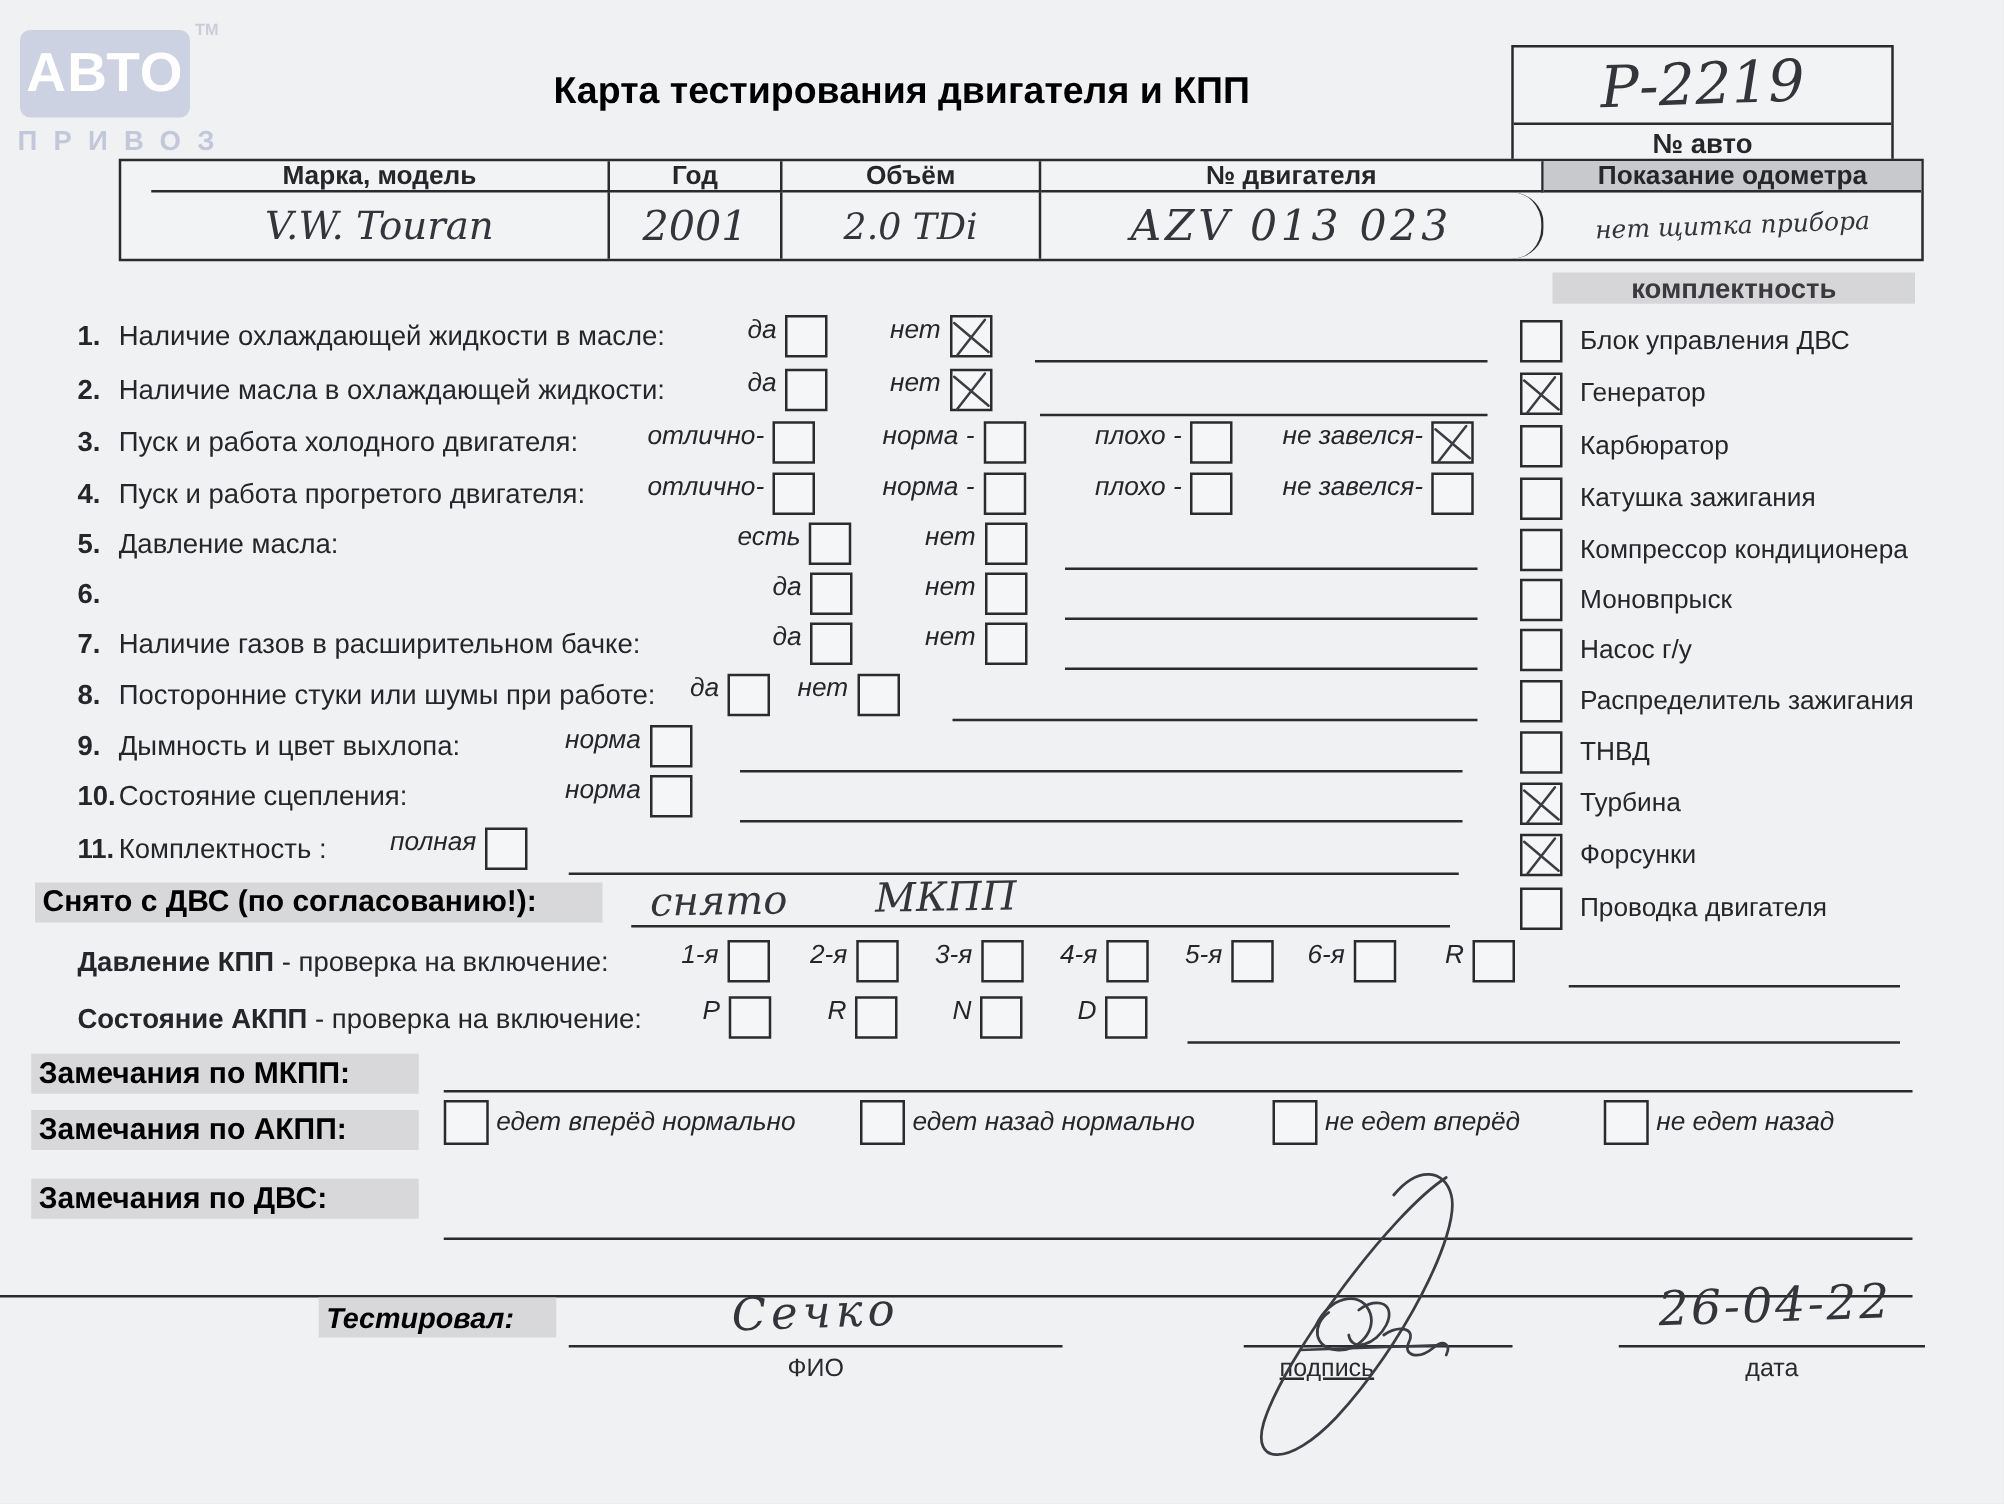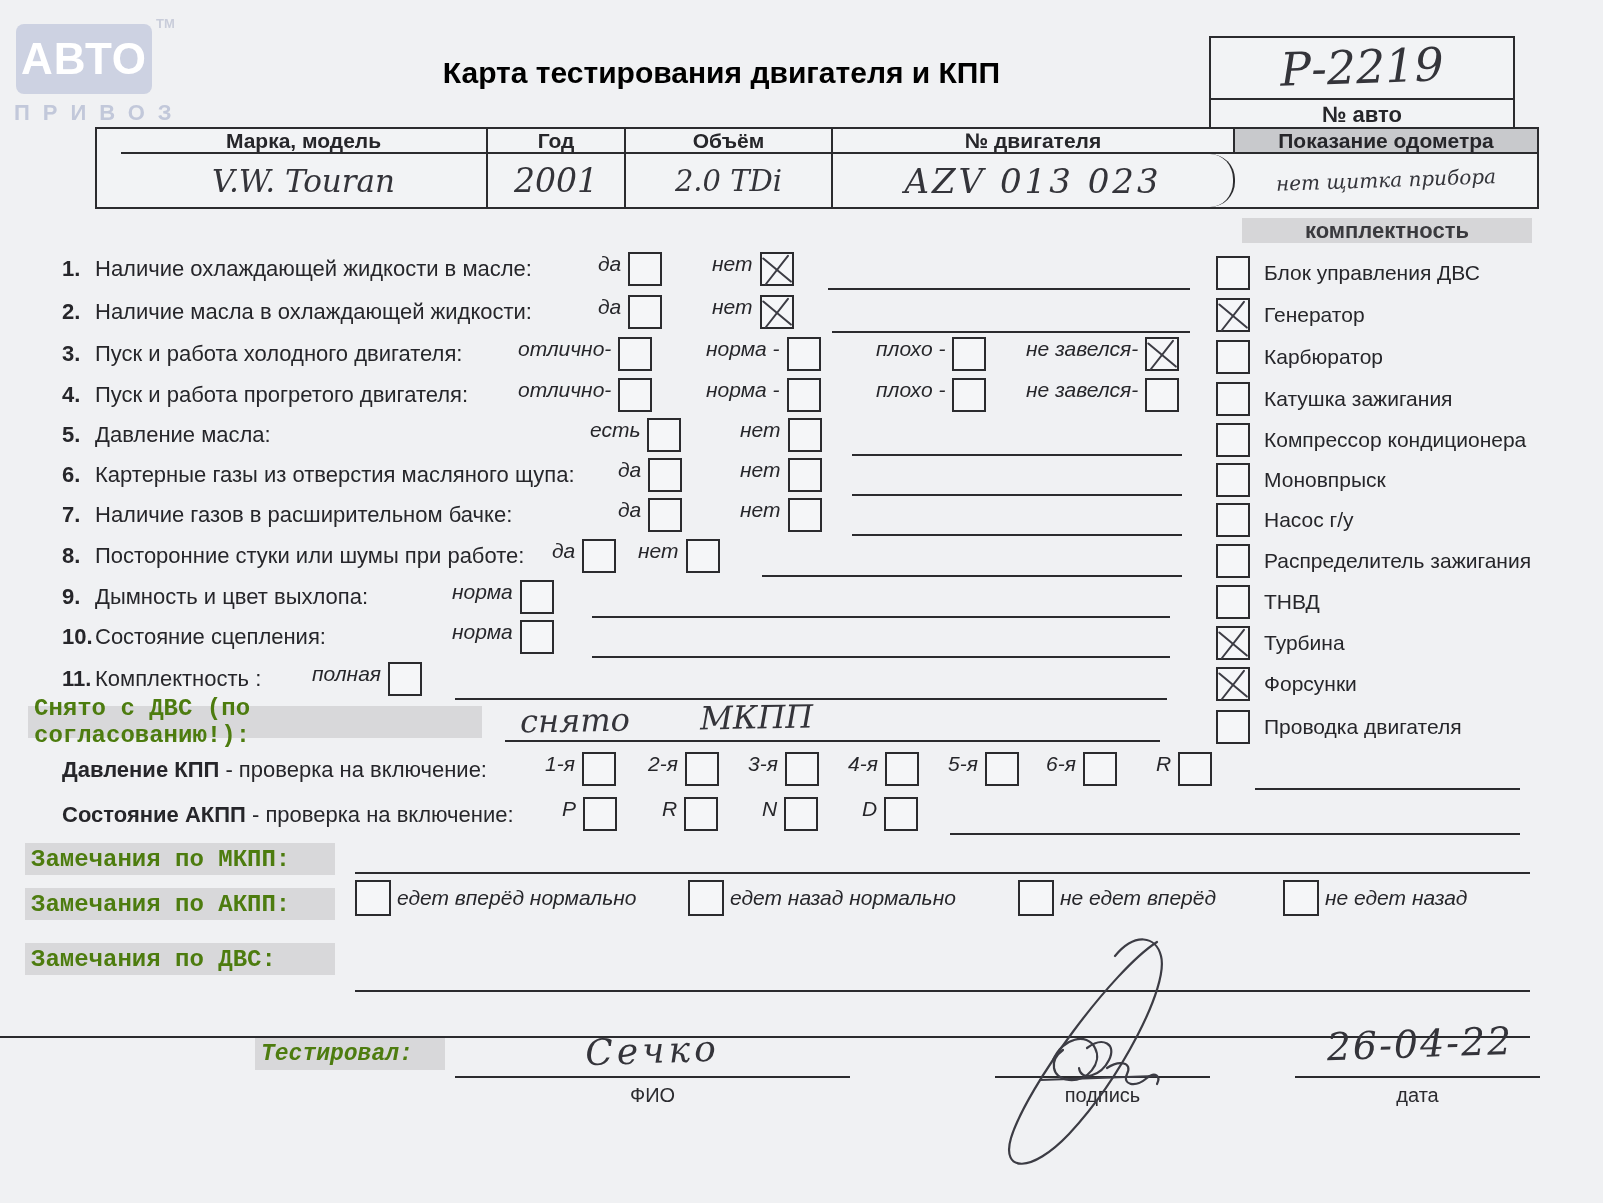--- a/index.html
+++ b/index.html
@@ -26,21 +26,21 @@
   .vtable{position:absolute;left:95px;top:127px;width:1416px;height:78px;border:2.5px solid #2b2b2e;
           display:grid;grid-template-columns:367px 138px 207px 402px 302px;grid-template-rows:25px 53px;background:#f2f3f5;padding-left:24px;}
   .vtable .cell{border-right:2px solid #2b2b2e;border-bottom:2px solid #2b2b2e;
                 display:flex;align-items:center;justify-content:center;overflow:hidden;}
   .vtable .cell:nth-child(5n){border-right:none;}
   .vtable .cell.bottom{border-bottom:none;}
   .vtable .head{font-weight:bold;font-size:21px;}
   .odo-head{background:#c8c9cc;}
   
   .band{position:absolute;background:#d8d8da;display:flex;align-items:center;padding:0 6px;
-        font-weight:bold;color:#4d7c0f;font-family:Liberation Mono, monospace;}
+        font-weight:bold;color:#000000;}
   
   .kompl-header{position:absolute;left:1242px;top:218px;width:290px;height:25px;background:#d6d6d8;
                 text-align:center;font-weight:bold;font-size:22px;color:#3a3a3e;line-height:25px;}
   .krow{position:absolute;left:1216px;display:flex;align-items:center;gap:14px;height:34px;}
   .klabel{font-size:21px;white-space:nowrap;}
   
   .cb{position:relative;flex:0 0 auto;width:30px;height:30px;border:2.5px solid #2b2b2e;background:#f5f6f8;}
   .cb.checked::before,.cb.checked::after{content:"";position:absolute;left:-4px;right:-4px;top:50%;
         height:2.3px;background:#3c3c44;border-radius:2px;}
   .cb.checked::before{transform:rotate(40deg);}
@@ -219,21 +219,20 @@
         <span class="cb"></span>
       </span>
     <span class="opt" style="left:740px">
         <i class="ol">нет</i>
         <span class="cb"></span>
       </span>
     <span class="wline" style="left:852px;width:330px"></span>
   </div>
   <div class="qrow" style="top:458px">
     <span class="qnum">6.</span>
-    <span class="qlabel">Картерные газы из отверстия масляного щупа:</span>
     <span class="opt" style="left:618px">
         <i class="ol">да</i>
         <span class="cb"></span>
       </span>
     <span class="opt" style="left:740px">
         <i class="ol">нет</i>
         <span class="cb"></span>
       </span>
     <span class="wline" style="left:852px;width:330px"></span>
   </div>
@@ -373,21 +372,21 @@
   <div class="band" style="left:25px;top:943px;width:298px;height:32px;font-size:24px;">Замечания по ДВС:</div>
   <span class="remark-line" style="left:355px;top:990px;width:1175px;"></span>
   <span class="remark-line" style="left:0;top:1036px;width:1530px;"></span>
 
   <div class="band" style="left:255px;top:1038px;width:178px;height:32px;font-size:23px;font-style:italic;">Тестировал:</div>
   <div class="hw" style="position:absolute;left:455px;top:1030px;width:395px;text-align:center;font-size:36px;letter-spacing:4px;transform:rotate(-2deg);">Сечко</div>
   <span class="remark-line" style="left:455px;top:1076px;width:395px;"></span>
   <div class="caption" style="left:455px;top:1084px;width:395px;">ФИО</div>
 
   <span class="remark-line" style="left:995px;top:1076px;width:215px;"></span>
-  <div class="caption" style="left:995px;top:1084px;width:215px;">подпись</div>
+  <div class="caption" style="left:954px;top:1084px;width:215px;text-decoration:underline;">подпись</div>
 
   <div class="hw" style="position:absolute;left:1290px;top:1022px;width:260px;text-align:center;font-size:38px;letter-spacing:2px;transform:rotate(-2deg);">26-04-22</div>
   <span class="remark-line" style="left:1295px;top:1076px;width:245px;"></span>
   <div class="caption" style="left:1295px;top:1084px;width:245px;">дата</div>
 
   <svg class="sig-svg" width="300" height="250" viewBox="0 0 300 250">
     <g fill="none" stroke="#3c3c44" stroke-width="2.2" stroke-linecap="round">
       <path d="M212 14 C 168 42, 82 158, 66 210 C 56 244, 86 246, 124 206 C 176 150, 224 58, 216 28 C 211 8, 190 4, 170 28"></path>
       <path d="M108 132 c 10 -22 34 -28 42 -12 c 8 15 -8 34 -26 32 c -18 -2 -20 -20 -6 -30"></path>
       <path d="M142 120 c 16 -12 30 -4 22 12 c -8 16 -28 22 -30 8"></path>

